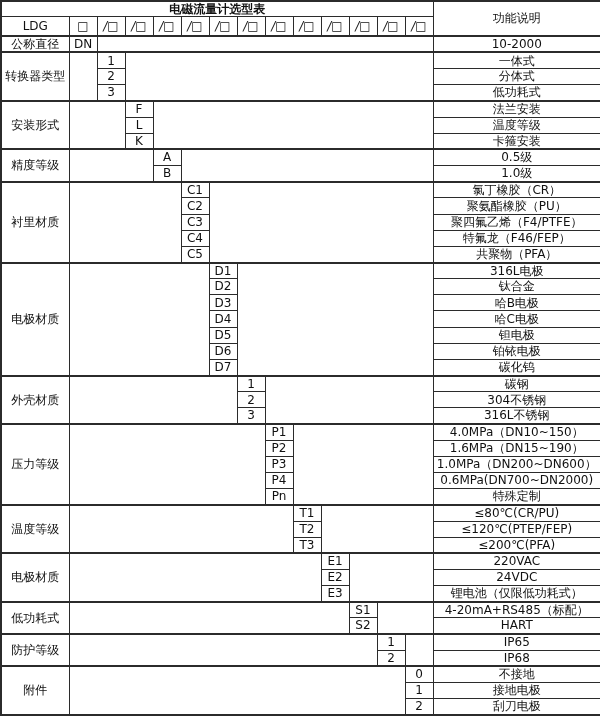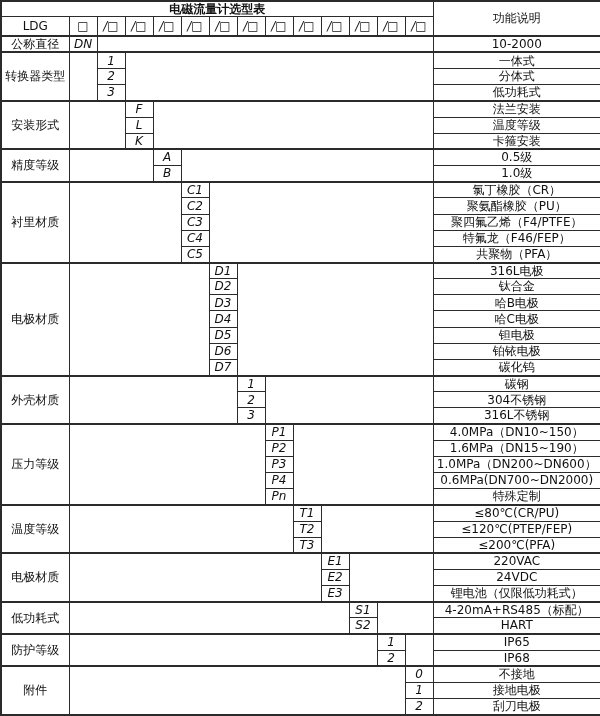--- a/index.html
+++ b/index.html
@@ -25,21 +25,21 @@
   }
   tr.gs{border-top:2px solid #2b2b2b;}           
   tr.r-title{height:15px;}
   tr.r-ldg{height:20px;}
   tr.r-data{height:16px;}
   td.title-cell{font-weight:bold;font-size:14px;margin-top:24px;}
   td.fn-header{font-weight:normal;font-size:13px;}
   td.ldg-cell{text-align:left;padding-left:6px;font-size:13px;}
   td.box-cell{font-style:italic;font-size:12px;padding:0;}
   td.group-label{font-size:13px;}
-  td.code-cell{font-size:12px;padding:0;font-style:italic;}
+  td.code-cell{font-size:12px;padding:0;}
   td.desc-cell{font-size:12px;}
   td.desc-left{text-align:left;padding-left:3px;}
   td.empty-cell{background:#ffffff;}
 </style>
 </head>
 <body>
 
 <div class="page">
   <table class="sel">
     <colgroup>

